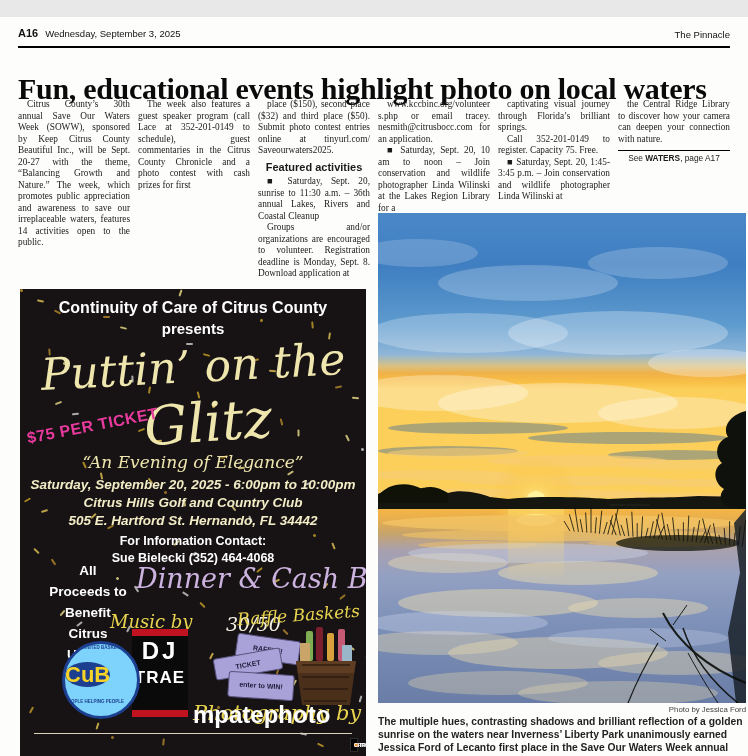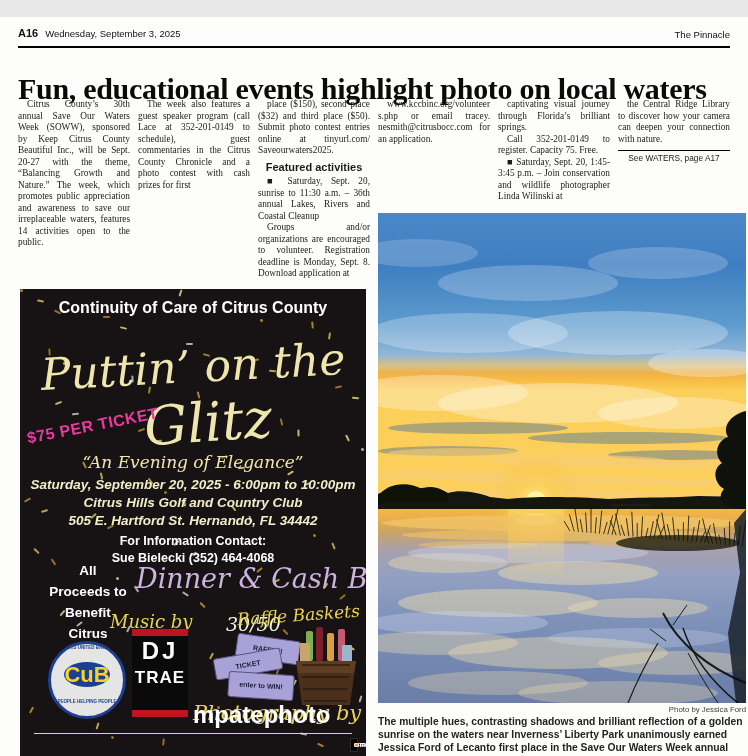--- a/index.html
+++ b/index.html
@@ -20,21 +20,21 @@
   .col{position:absolute;top:82px;width:112px;font-size:9.3px;line-height:1.24;text-align:justify;
        overflow:hidden;overflow-wrap:anywhere}
   .col p{margin:0;text-indent:9px}
   #col1{left:18px;height:180px}#col2{left:138px;height:180px}#col3{left:258px;height:180px}
   #col4{left:378px;height:112px}#col5{left:498px;height:112px}#col6{left:618px;height:120px}
   .byline{font-family:"Liberation Sans",sans-serif;font-weight:700;font-size:8px;letter-spacing:.2px;
           border-top:2px solid #000;border-bottom:1px solid #000;padding:3px 0;margin-bottom:6px;text-align:left}
   .subhead{font-family:"Liberation Sans",sans-serif;font-weight:700;font-size:11px;text-align:center;margin:4px 0 2px;text-indent:0}
   .jumpline{margin-top:5px;border-top:1px solid #000;padding-top:2px;font-family:"Liberation Sans",sans-serif;
             font-size:8.3px;text-align:center;text-indent:0}
-  .jumpline .jw{font-weight:400}
+  .jumpline .jw{font-weight:700}
 
   
   .ad{position:absolute;left:20px;top:272px;width:346px;height:469px;background:#171314;color:#fff;overflow:hidden}
   .ad *{position:absolute}
   .confetti{position:absolute;width:7px;height:2px;border-radius:1px;opacity:.8;z-index:0}
   .adz{z-index:2}
   .ad-presents1{top:10px;left:0;right:0;text-align:center;font-family:"Liberation Sans",sans-serif;font-weight:700;font-size:16px}
   .ad-presents2{top:31px;left:0;right:0;text-align:center;font-family:"Liberation Sans",sans-serif;font-weight:700;font-size:15px}
   .script{font-family:"DejaVu Serif",serif;font-style:italic}
   .ad-title1{top:52px;left:0;right:0;text-align:center;font-size:44px;color:#efe6ae;transform:rotate(-3deg)}
@@ -59,22 +59,22 @@
   .dj .l2{position:relative;display:block;font-family:"Liberation Sans",sans-serif;font-weight:900;font-size:17px;letter-spacing:1px;line-height:24px}
   .ad-5050{top:324px;left:206px;font-size:19px;color:#f5f2e2}
   .tickets{top:348px;left:194px;width:104px;height:66px}
   .ticket{position:absolute;background:#a9a2d8;border:1px solid #5a5480;border-radius:3px;color:#1d1b3a;
           font-family:"Liberation Sans",sans-serif;font-weight:800;font-size:7px;display:flex;align-items:center;justify-content:center;text-align:center}
   .t1{left:22px;top:0;width:62px;height:22px;transform:rotate(8deg)}
   .t2{left:0;top:16px;width:66px;height:20px;transform:rotate(-10deg)}
   .t3{left:14px;top:36px;width:64px;height:24px;transform:rotate(4deg);line-height:1.1}
   .ad-raffle{top:316px;right:6px;font-size:17px;color:#e8d44f;transform:rotate(-4deg)}
   .basket{top:336px;right:8px;width:64px;height:84px}
-  .cub{top:352px;left:28px;width:78px;height:78px;border-radius:50%;background:#e5e5e5;border:3px solid #1d3f8f;
-       box-sizing:border-box;text-align:center;overflow:hidden}
+  .cub{top:352px;left:42px;width:78px;height:78px;border-radius:50%;background:#7dd3fc;border:3px solid #1d3f8f;
+       box-sizing:border-box;text-align:left;overflow:hidden}
   .cub .ring{position:relative;display:block;font-family:"Liberation Sans",sans-serif;font-weight:700;font-size:4.5px;color:#1d3f8f;line-height:8px}
   .cub .core{position:relative;margin:0 auto;width:52px;height:46px;border-radius:50%;background:#1d3f8f;color:#f5d327;
              font-family:"Liberation Sans",sans-serif;font-weight:900;font-size:22px;line-height:46px}
   .ad-photog{top:412px;left:0;right:0;text-align:center;white-space:nowrap}
   .ad-photog .pb{font-family:"DejaVu Serif",serif;font-style:italic;font-size:21px;color:#e8d44f;margin-right:8px}
   .ad-photog .pn{font-family:"Liberation Sans",sans-serif;font-weight:900;font-size:24px;color:#fff}
   .ad-underline{top:444px;left:14px;right:14px;height:1px;background:#d9d2b8}
   .chronicle{top:449px;right:8px;height:12px;padding:0 3px;background:#000;border:1px solid #2c2c2c;display:flex;
              align-items:center;gap:2px;font-family:"Liberation Sans",sans-serif;font-weight:700;font-size:5px;color:#fff;white-space:nowrap}
   .chron-dot{width:4px;height:4px;border-radius:50%;background:#f08c1e;display:inline-block}
@@ -110,20 +110,21 @@
     <p>The week also features a guest speaker program (call Lace at 352-201-0149 to schedule), guest commentaries in the Citrus County Chronicle and a photo contest with cash prizes for first</p>
   </div>
   <div class="col" id="col3">
     <p>place ($150), second place ($32) and third place ($50). Submit photo contest entries online at tinyurl.com/ Saveourwaters2025.</p>
     <div class="subhead">Featured activities</div>
     <p>■ Saturday, Sept. 20, sunrise to 11:30 a.m. – 36th annual Lakes, Rivers and Coastal Cleanup</p>
     <p>Groups and/or organizations are encouraged to volunteer. Registration deadline is Monday, Sept. 8. Download application at</p>
   </div>
   <div class="col" id="col4">
     <p>www.kccbinc.org/volunteers.php or email tracey. nesmith@citrusbocc.com for an application.</p>
+    <p>■ Saturday, Sept. 20, 10 am to noon – Join conservation and wildlife photographer Linda Wilinski at the Lakes Region Library for a</p>
   </div>
   <div class="col" id="col5">
     <p>captivating visual journey through Florida’s brilliant springs.</p>
     <p>Call 352-201-0149 to register. Capacity 75. Free.</p>
     <p>■ Saturday, Sept. 20, 1:45-3:45 p.m. – Join conservation and wildlife photographer Linda Wilinski at</p>
   </div>
   <div class="col" id="col6">
     <p>the Central Ridge Library to discover how your camera can deepen your connection with nature.</p>
     <div class="jumpline"><span>See </span><span class="jw">WATERS</span><span>, page A17</span></div>
   </div>
@@ -210,20 +211,21 @@
         <span class="confetti" style="left: 91px; top: 447px; transform: rotate(121deg); background: rgb(181, 137, 42); width: 3px; height: 3px; border-radius: 50%;"></span>
         <span class="confetti" style="left: 218px; top: 178px; transform: rotate(174deg); background: rgb(239, 224, 138);"></span>
         <span class="confetti" style="left: 345px; top: 369px; transform: rotate(47deg); background: rgb(207, 207, 207);"></span>
         <span class="confetti" style="left: 126px; top: 100px; transform: rotate(100deg); background: rgb(201, 162, 39);"></span>
         <span class="confetti" style="left: 253px; top: 291px; transform: rotate(153deg); background: rgb(227, 198, 85);"></span>
         <span class="confetti" style="left: 34px; top: 22px; transform: rotate(26deg); background: rgb(181, 137, 42);"></span>
         <span class="confetti" style="left: 161px; top: 213px; transform: rotate(79deg); background: rgb(239, 224, 138);"></span>
         <span class="confetti" style="left: 288px; top: 404px; transform: rotate(132deg); background: rgb(207, 207, 207); width: 3px; height: 3px; border-radius: 50%;"></span>
       </div>
     <div class="adz ad-presents1">Continuity of Care of Citrus County</div>
+    <div class="adz ad-presents2">presents</div>
     <div class="adz ad-title1 script">Puttin’ on the</div>
     <div class="adz ad-title2 script">Glitz</div>
     <div class="adz ad-price">$75 PER TICKET</div>
     <div class="adz ad-tagline script">“An Evening of Elegance”</div>
     <div class="adz ad-when">Saturday, September 20, 2025 - 6:00pm to 10:00pm</div>
     <div class="adz ad-venue">Citrus Hills Golf and Country Club</div>
     <div class="adz ad-addr">505 E. Hartford St. Hernando, FL 34442</div>
     <div class="adz ad-contact-label">For Information Contact:</div>
     <div class="adz ad-contact">Sue Bielecki (352) 464-4068</div>
     <div class="adz ad-proceeds">All Proceeds to Benefit Citrus United Basket</div>

